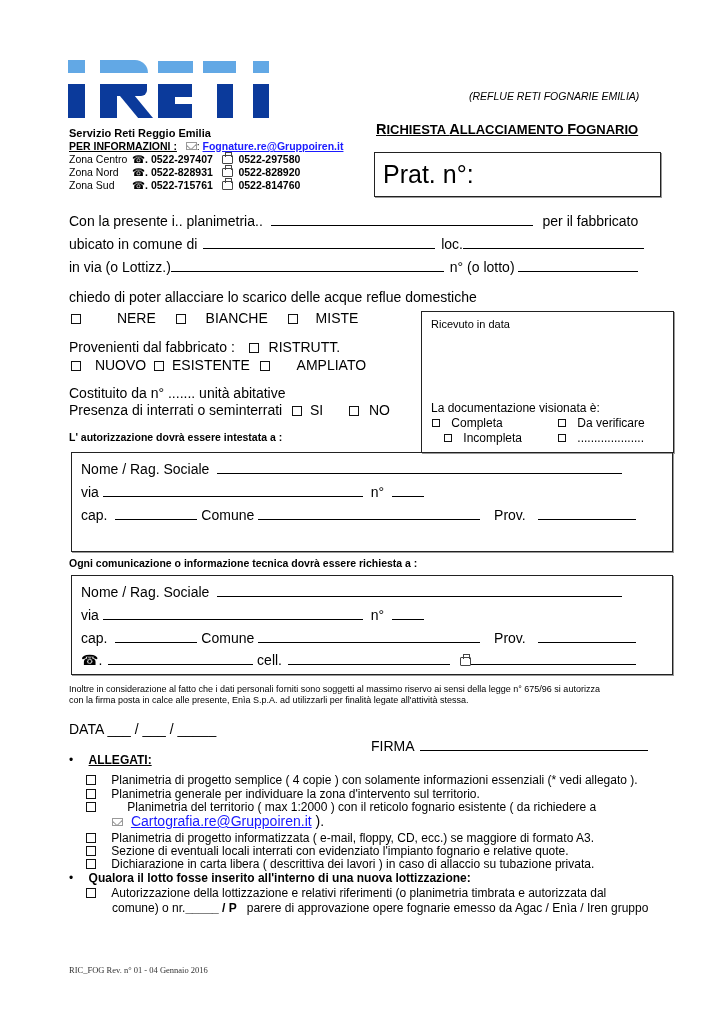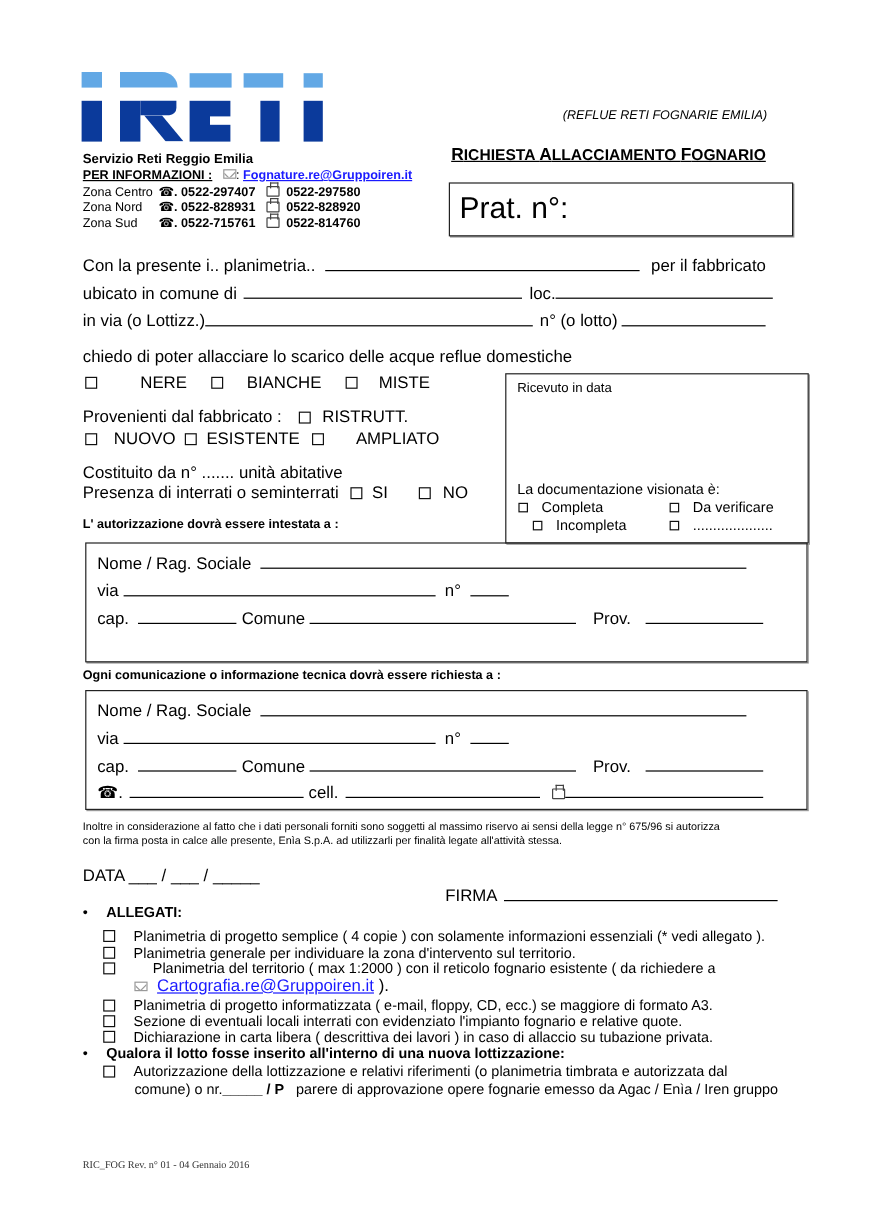--- a/index.html
+++ b/index.html
@@ -202,21 +202,21 @@
 <div class="abs t9" style="left:69px;top:695px;">con la firma posta in calce alle presente, Enìa S.p.A. ad utilizzarli per finalità legate all'attività stessa.</div>
 
 <div class="abs t14" style="left:69px;top:721px;">DATA ___ / ___ / _____</div>
 <div class="abs t14" style="left:371px;top:738px;">
   <span>FIRMA</span>
   <span class="uline" style="width:228px;margin-left:2px;"></span>
 </div>
 
 <div class="abs" style="left:69px;top:753px;font-size:12px;">
   <span>•</span>
-  <span class="bold" style="margin-left:12px;">ALLEGATI:</span>
+  <span class="bold" style="margin-left:12px;text-decoration:underline;">ALLEGATI:</span>
 </div>
 
 <div class="abs t12" style="left:86px;top:773px;">
   <span class="cb"></span>
   <span style="margin-left:12px;">Planimetria di progetto semplice ( 4 copie ) con solamente informazioni essenziali (* vedi allegato ).</span>
 </div>
 <div class="abs t12" style="left:86px;top:787px;">
   <span class="cb"></span>
   <span style="margin-left:12px;">Planimetria generale per individuare la zona d'intervento sul territorio.</span>
 </div>

